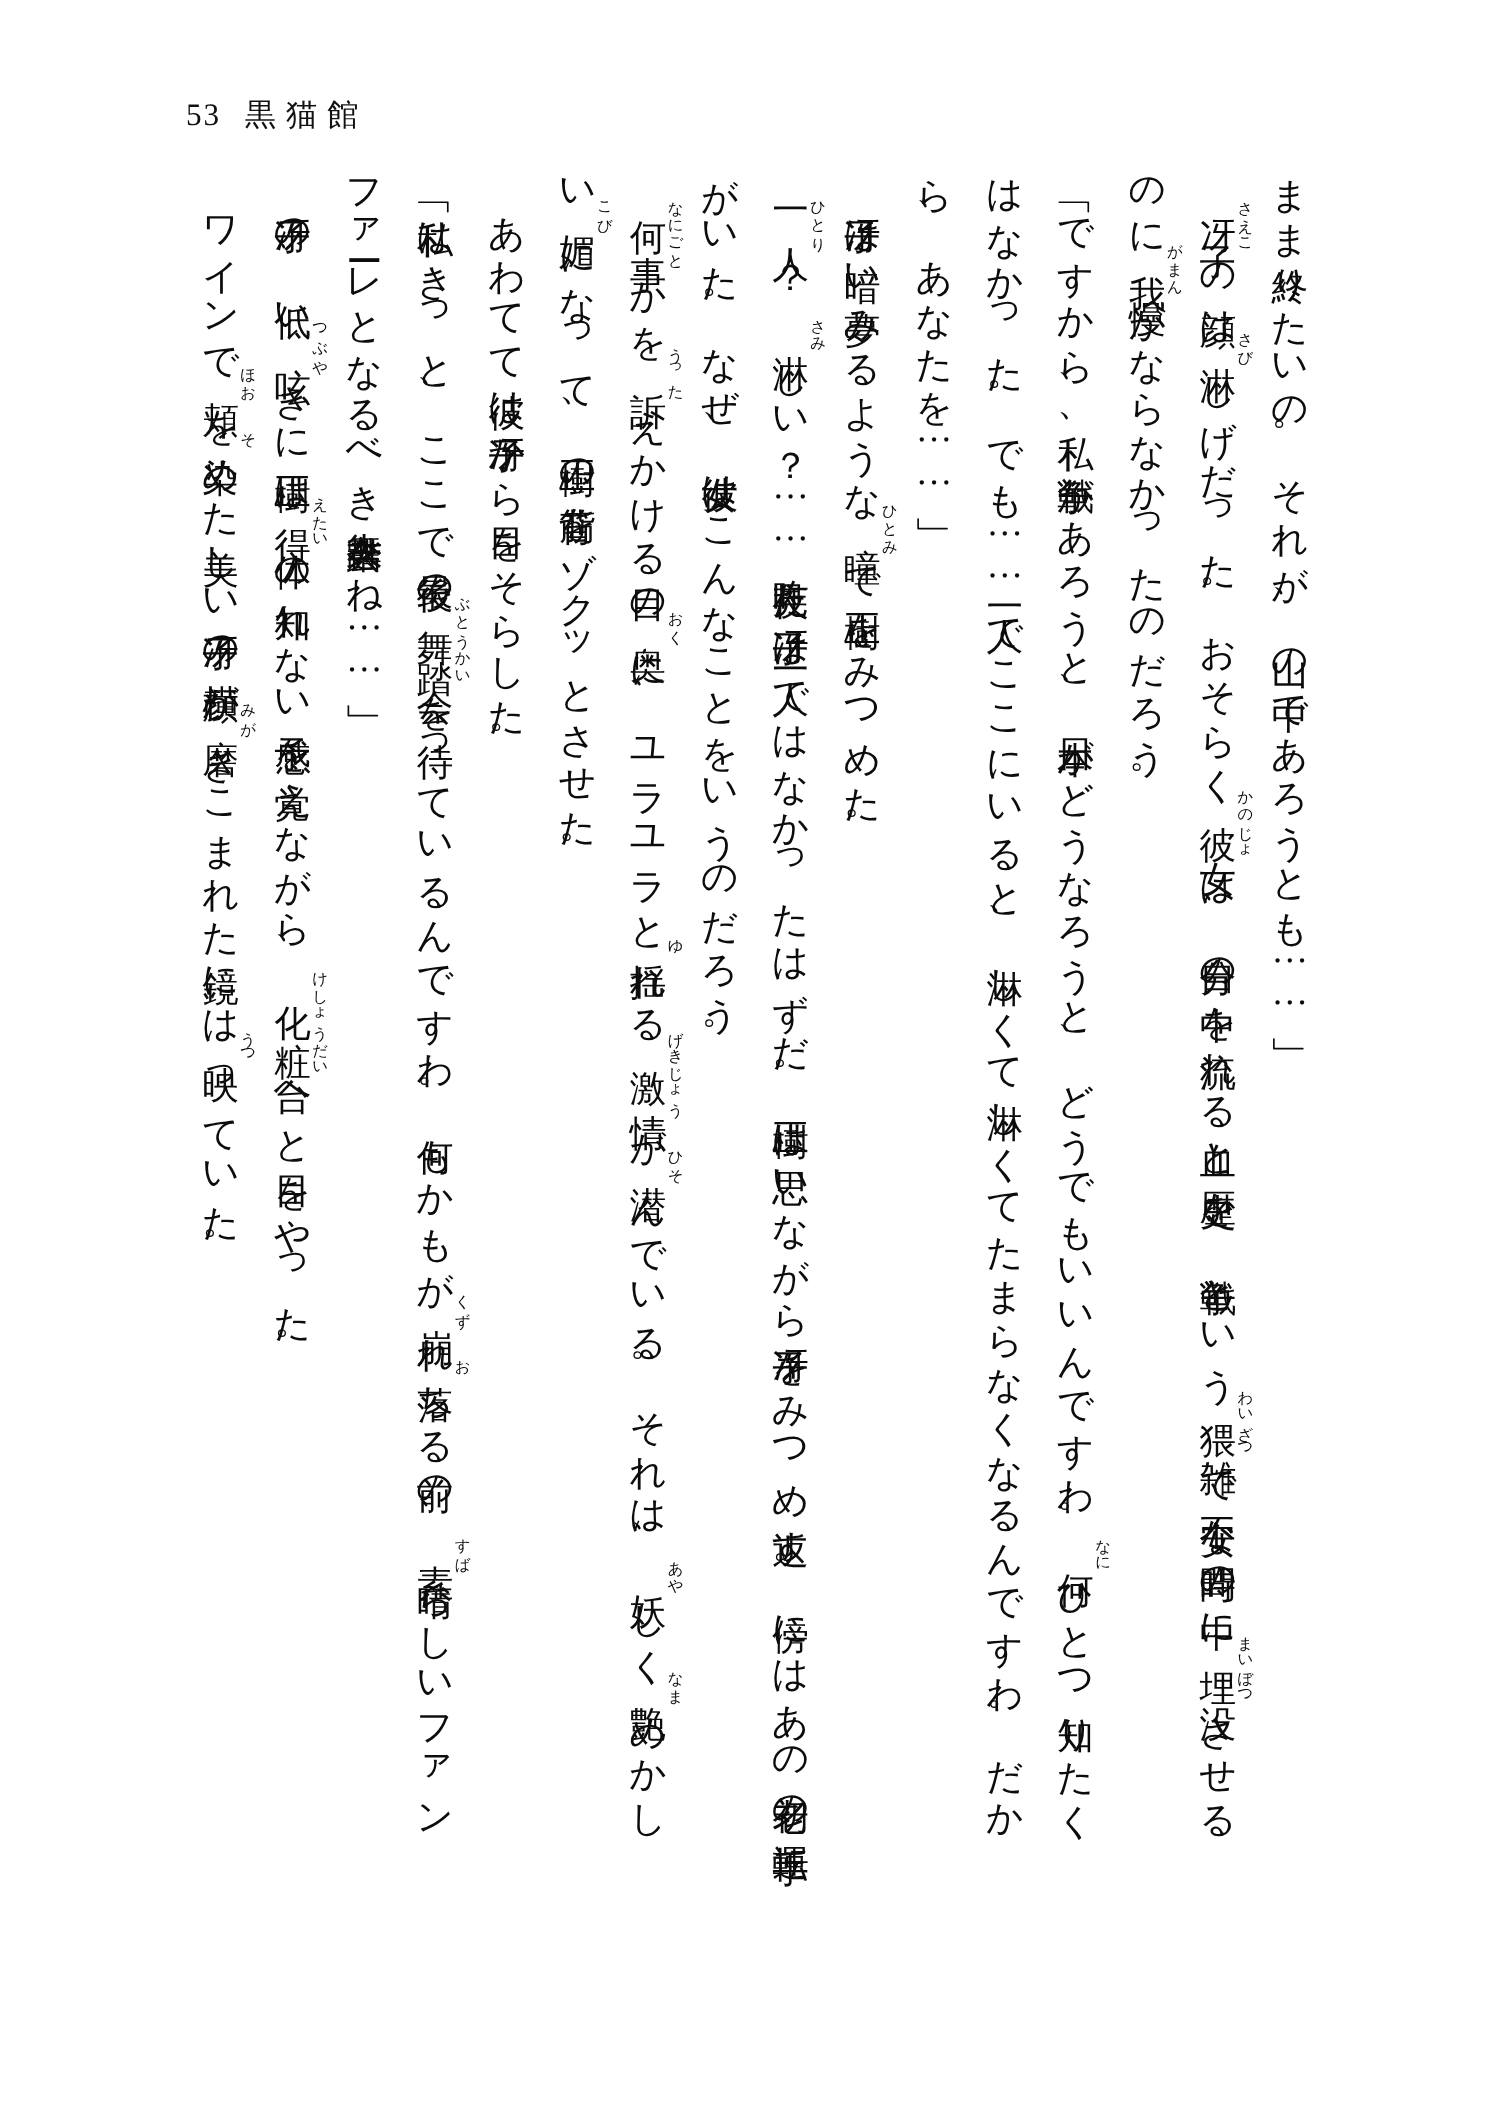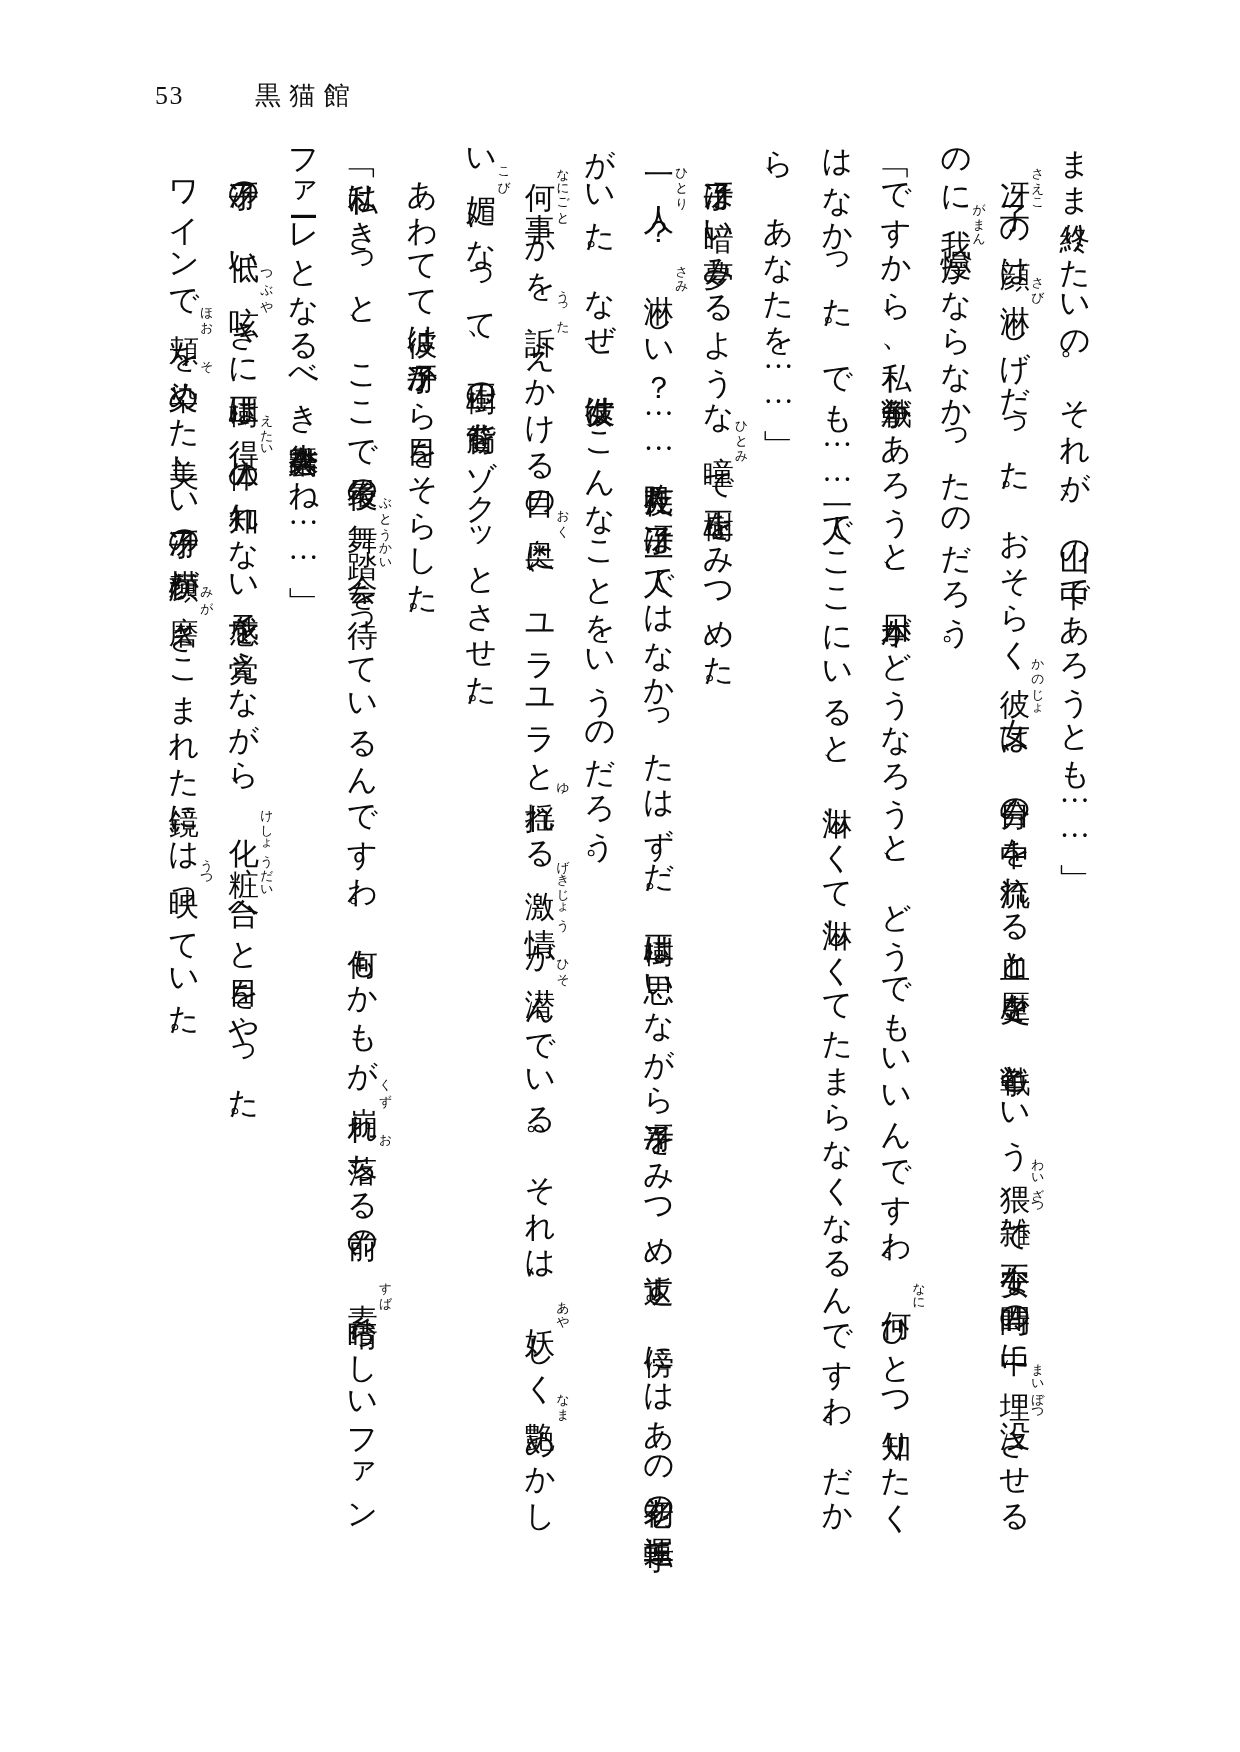--- a/index.html
+++ b/index.html
@@ -22,34 +22,33 @@
     background: #ffffff;
   }
 
   
   .running-head {
     position: absolute;
     top: 78px;
     left: 155px;
     display: flex;
     align-items: baseline;
-    gap: 38px;
+    gap: 20px;
     font-size: 25px;
     letter-spacing: 0.06em;
     color: #111;
     font-weight: 500;
   }
   .running-head .folio {
     font-family: "Liberation Serif", serif;
     font-size: 26px;
   }
   .running-head .bookname {
     font-size: 26px;
     letter-spacing: 0.32em;
-    margin-left: 33px;
   }
 
   
   .body-area {
     position: absolute;
     top: 128px;
     right: 86px;
     width: 1000px;
     height: 1390px;
   }

